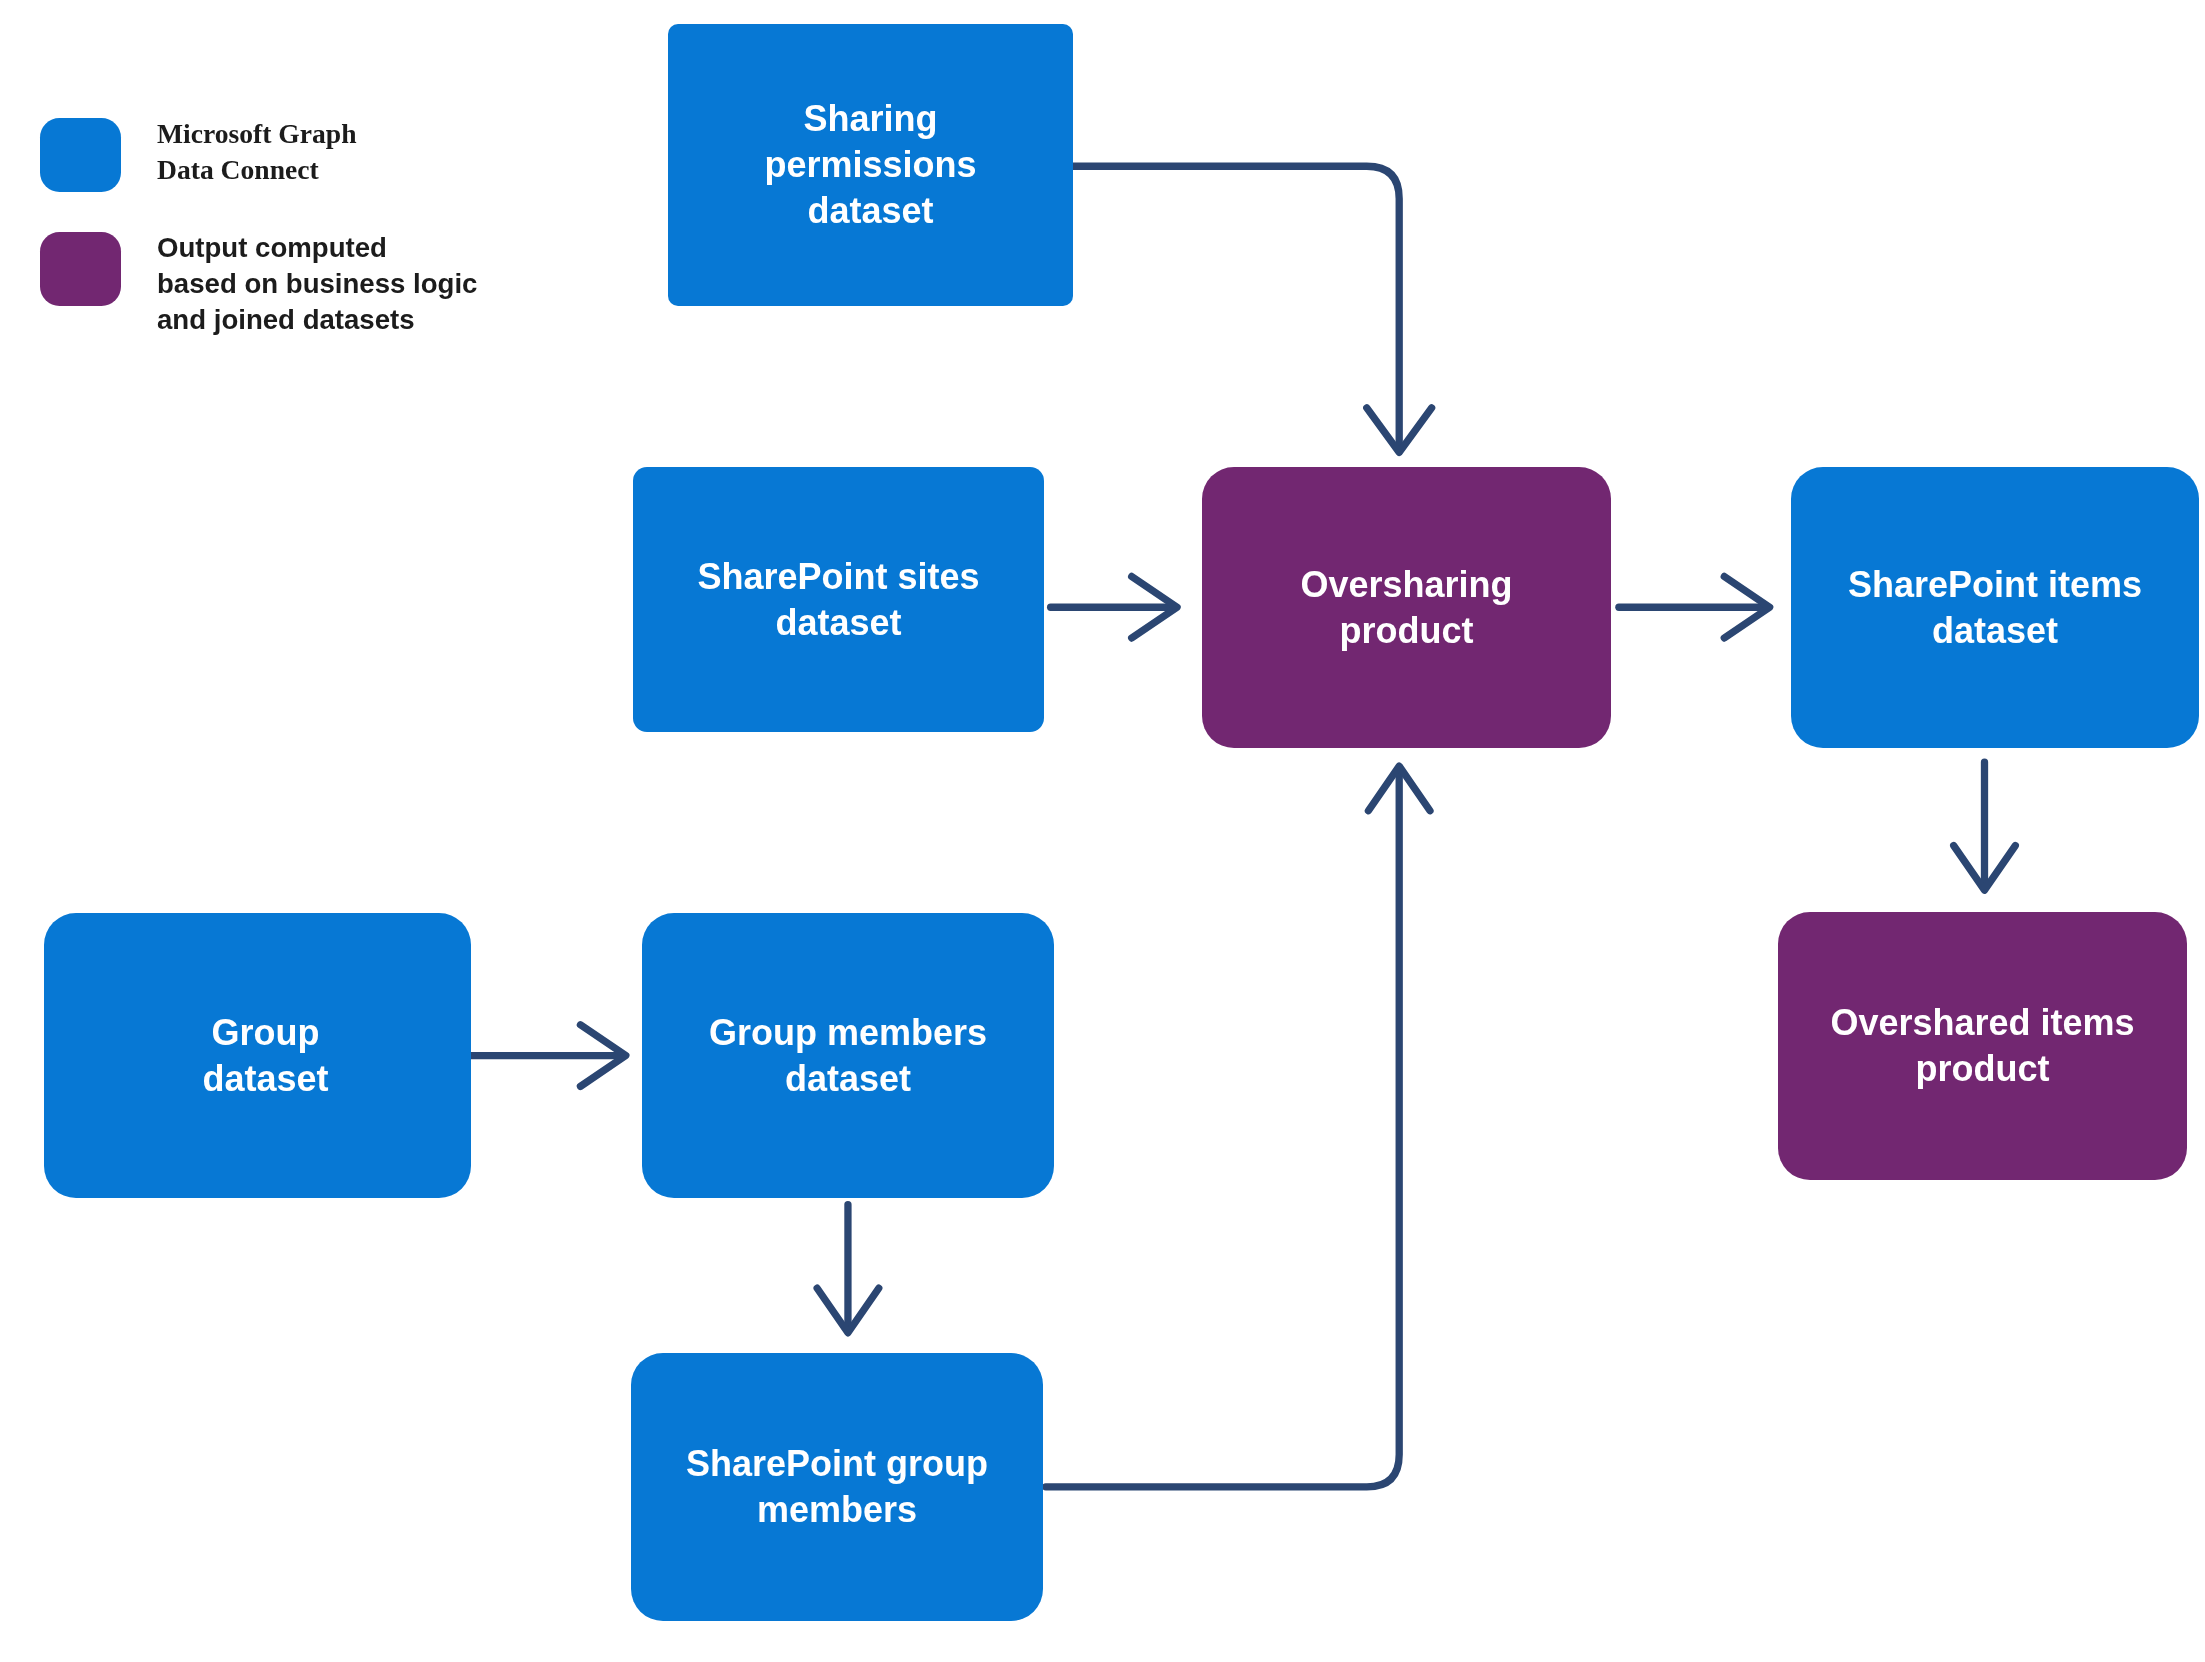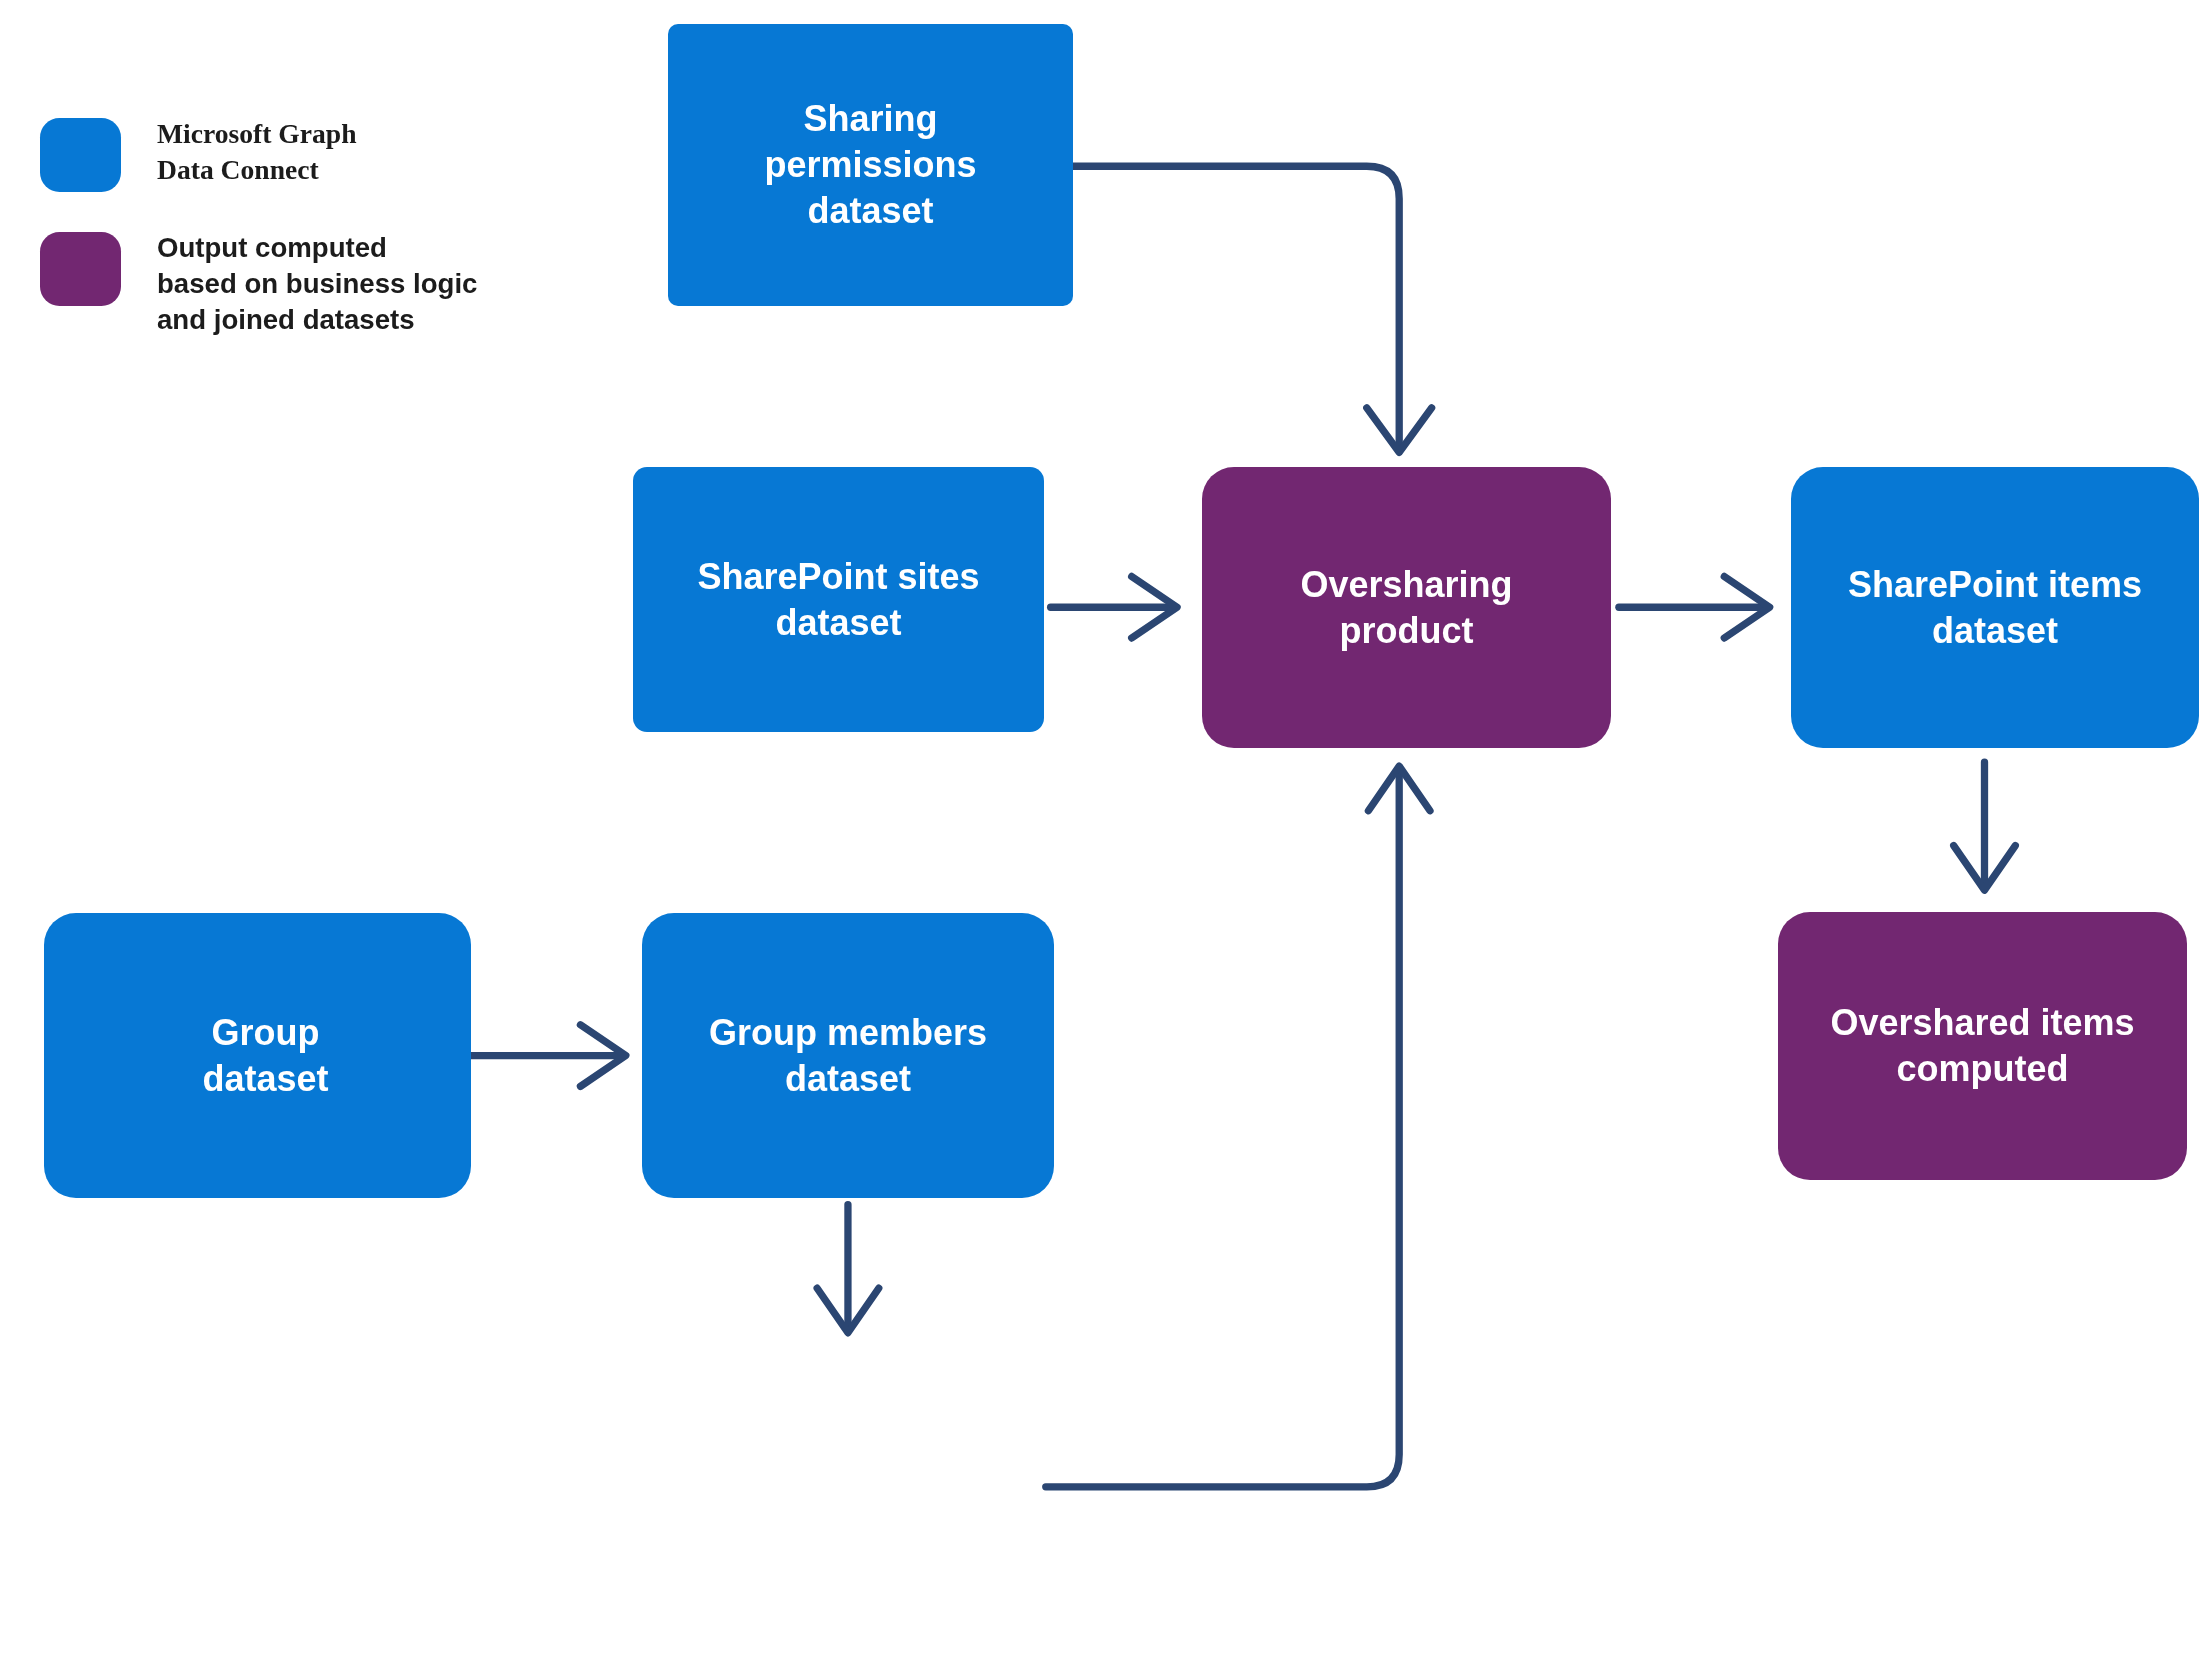--- a/index.html
+++ b/index.html
@@ -132,18 +132,20 @@
 
   <div class="node dataset" style="left:1791px; top:467px; width:408px; height:281px;">SharePoint items
 dataset</div>
 
   <div class="node dataset" style="left:44px; top:913px; width:411px; height:285px;padding-left:16px;">Group
 dataset</div>
 
   <div class="node dataset" style="left:642px; top:913px; width:412px; height:285px;">Group members
 dataset</div>
 
+  <div class="node dataset" style="left:631px; top:1353px; width:412px; height:268px;">SharePoint group
+members</div>
 
   <div class="node product" style="left:1778px; top:912px; width:409px; height:268px;">Overshared items
-computed</div>
+product</div>
 
 </div>
 
 
 </body></html>

